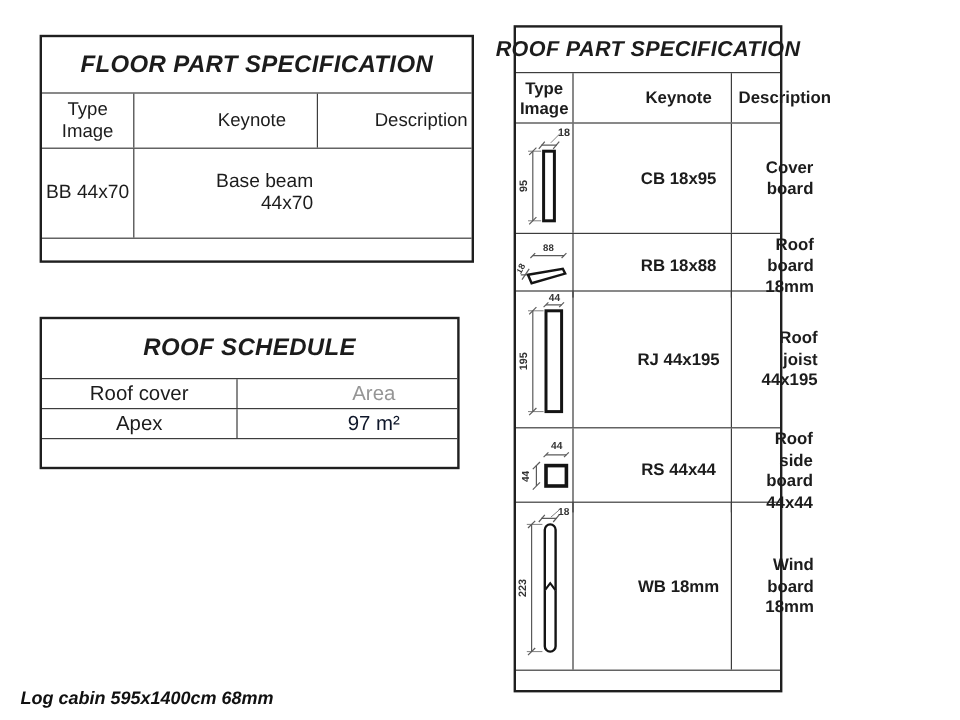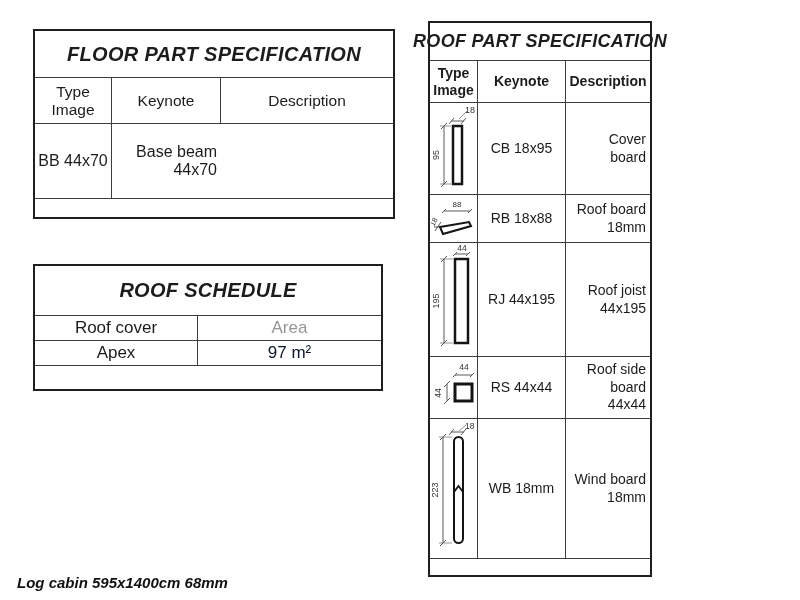--- a/index.html
+++ b/index.html
@@ -4,21 +4,21 @@
 <style>
   html,body{margin:0;padding:0;}
   body{
     width:800px;height:600px;position:relative;background:#ffffff;
     font-family:"Liberation Sans","DejaVu Sans",sans-serif;color:#1c1c1c;
     overflow:hidden;
   }
   .tbl{position:absolute;background:#fff;border:2px solid #1f1f1f;box-sizing:border-box;}
   .trow{box-sizing:border-box;border-bottom:1px solid #3d3d3d;display:flex;align-items:center;justify-content:center;}
   .trow.last{border-bottom:none;}
-  .cols{display:grid;align-items:stretch;justify-content:normal;}
+  .cols{display:grid;align-items:stretch;justify-content:normal;gap:44px;}
   .cell{box-sizing:border-box;border-right:1px solid #3d3d3d;display:flex;align-items:center;justify-content:center;text-align:center;min-width:0;}
   .cell.lastcol{border-right:none;text-align:right;}
   .title-text{font-weight:bold;font-style:italic;letter-spacing:.3px;white-space:nowrap;}
 
   
   #floor-table{left:33px;top:29px;width:362px;height:190px;}
   #floor-table .title{height:47px;font-size:20px;text-align:right;}
   #floor-table .header{height:46px;font-size:15.5px;line-height:1.15;}
   #floor-table .body{height:75px;font-size:16px;}
   #floor-table .empty{height:18px;}
@@ -31,21 +31,21 @@
   #schedule-table .empty{height:23px;}
   #schedule-table .cols{grid-template-columns:163px 1fr;}
   .muted{color:#959595;}
   .semi-muted{color:#0f172a;}
 
   
   #roof-table{left:428px;top:21px;width:224px;height:556px;}
   #roof-table .title{height:38px;font-size:18px;}
   #roof-table .header{height:42px;font-size:14px;font-weight:bold;line-height:1.15;}
   #roof-table .cols{grid-template-columns:48px 88px 1fr;}
-  #roof-table .brow{font-size:14px;line-height:1.25;}
+  #roof-table .brow{font-size:14px;line-height:1.25;font-weight:bold;}
   #roof-table .r-cb{height:92px;}
   #roof-table .r-rb{height:48px;}
   #roof-table .r-rj{height:114px;}
   #roof-table .r-rs{height:62px;}
   #roof-table .r-wb{height:140px;}
   #roof-table .empty{height:16px;}
   .desc-cell{padding:0 4px;}
 
   
   svg{display:block;}

